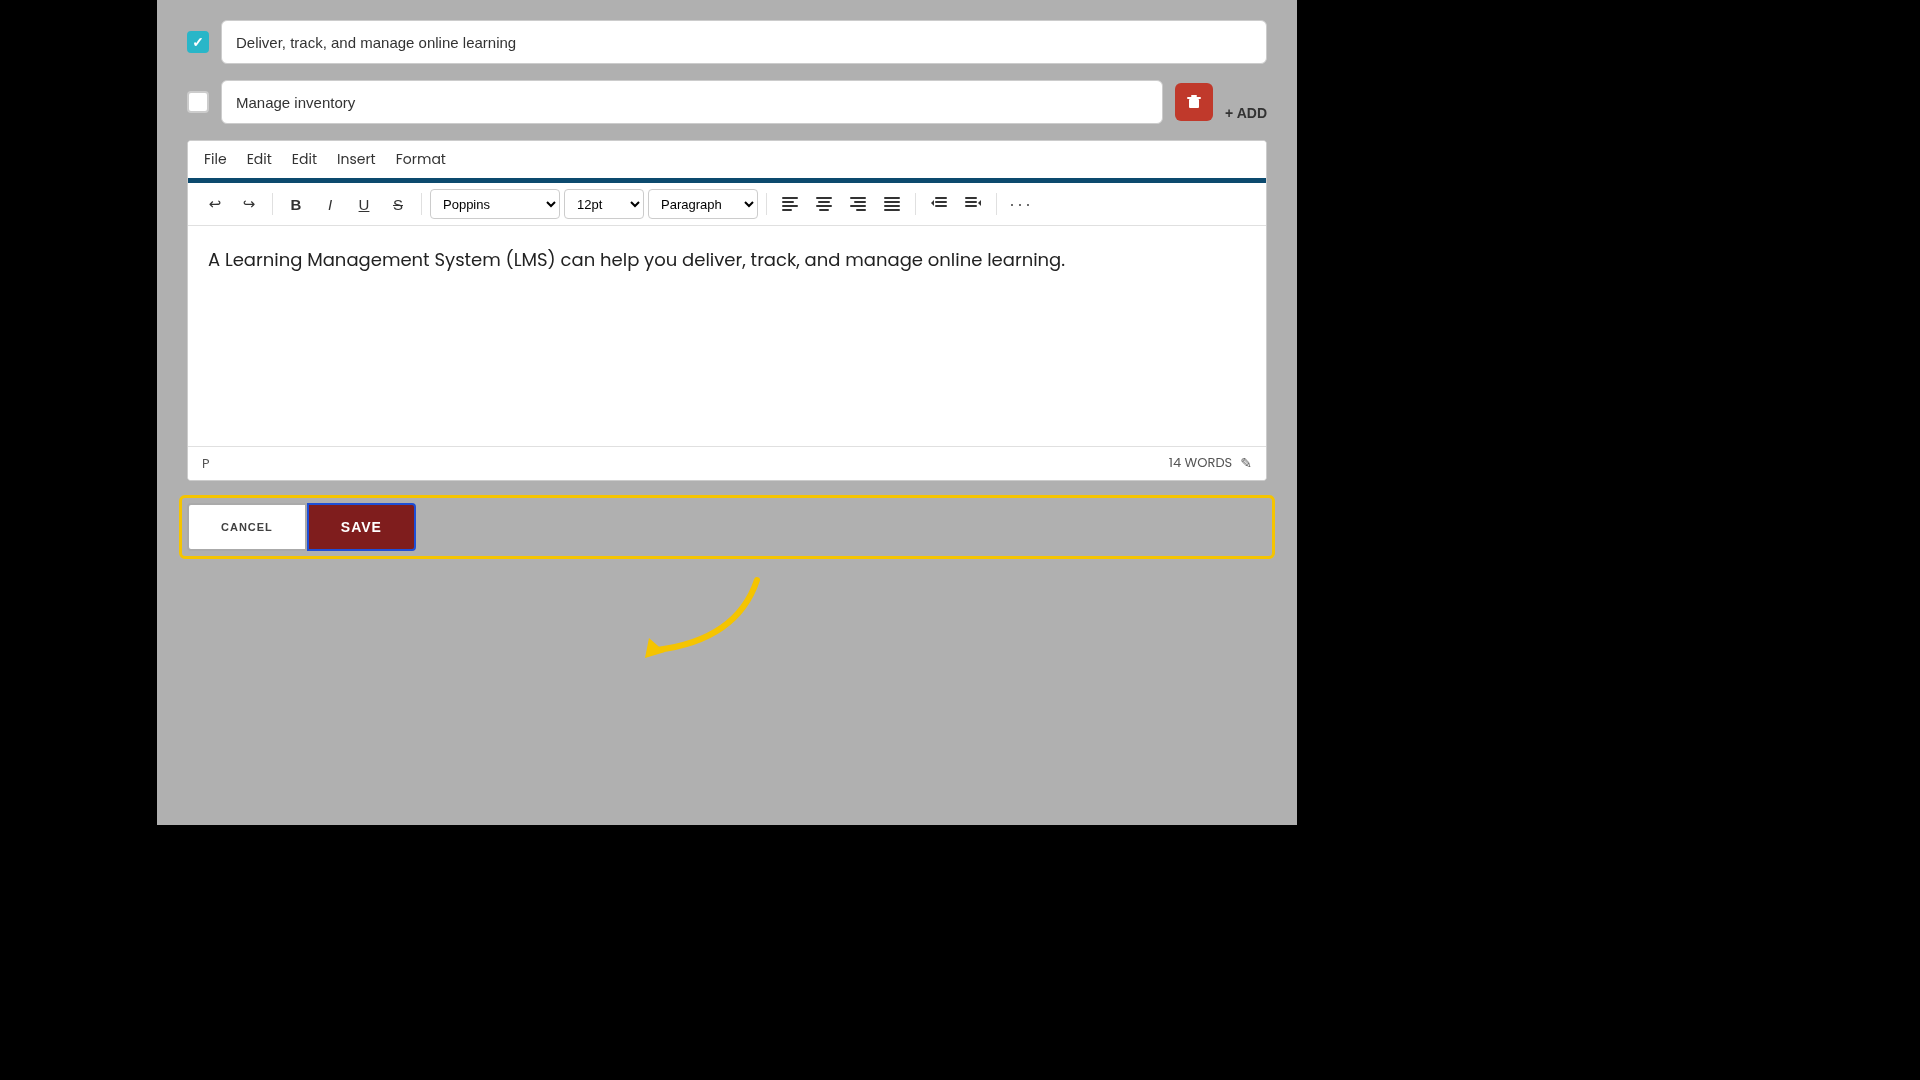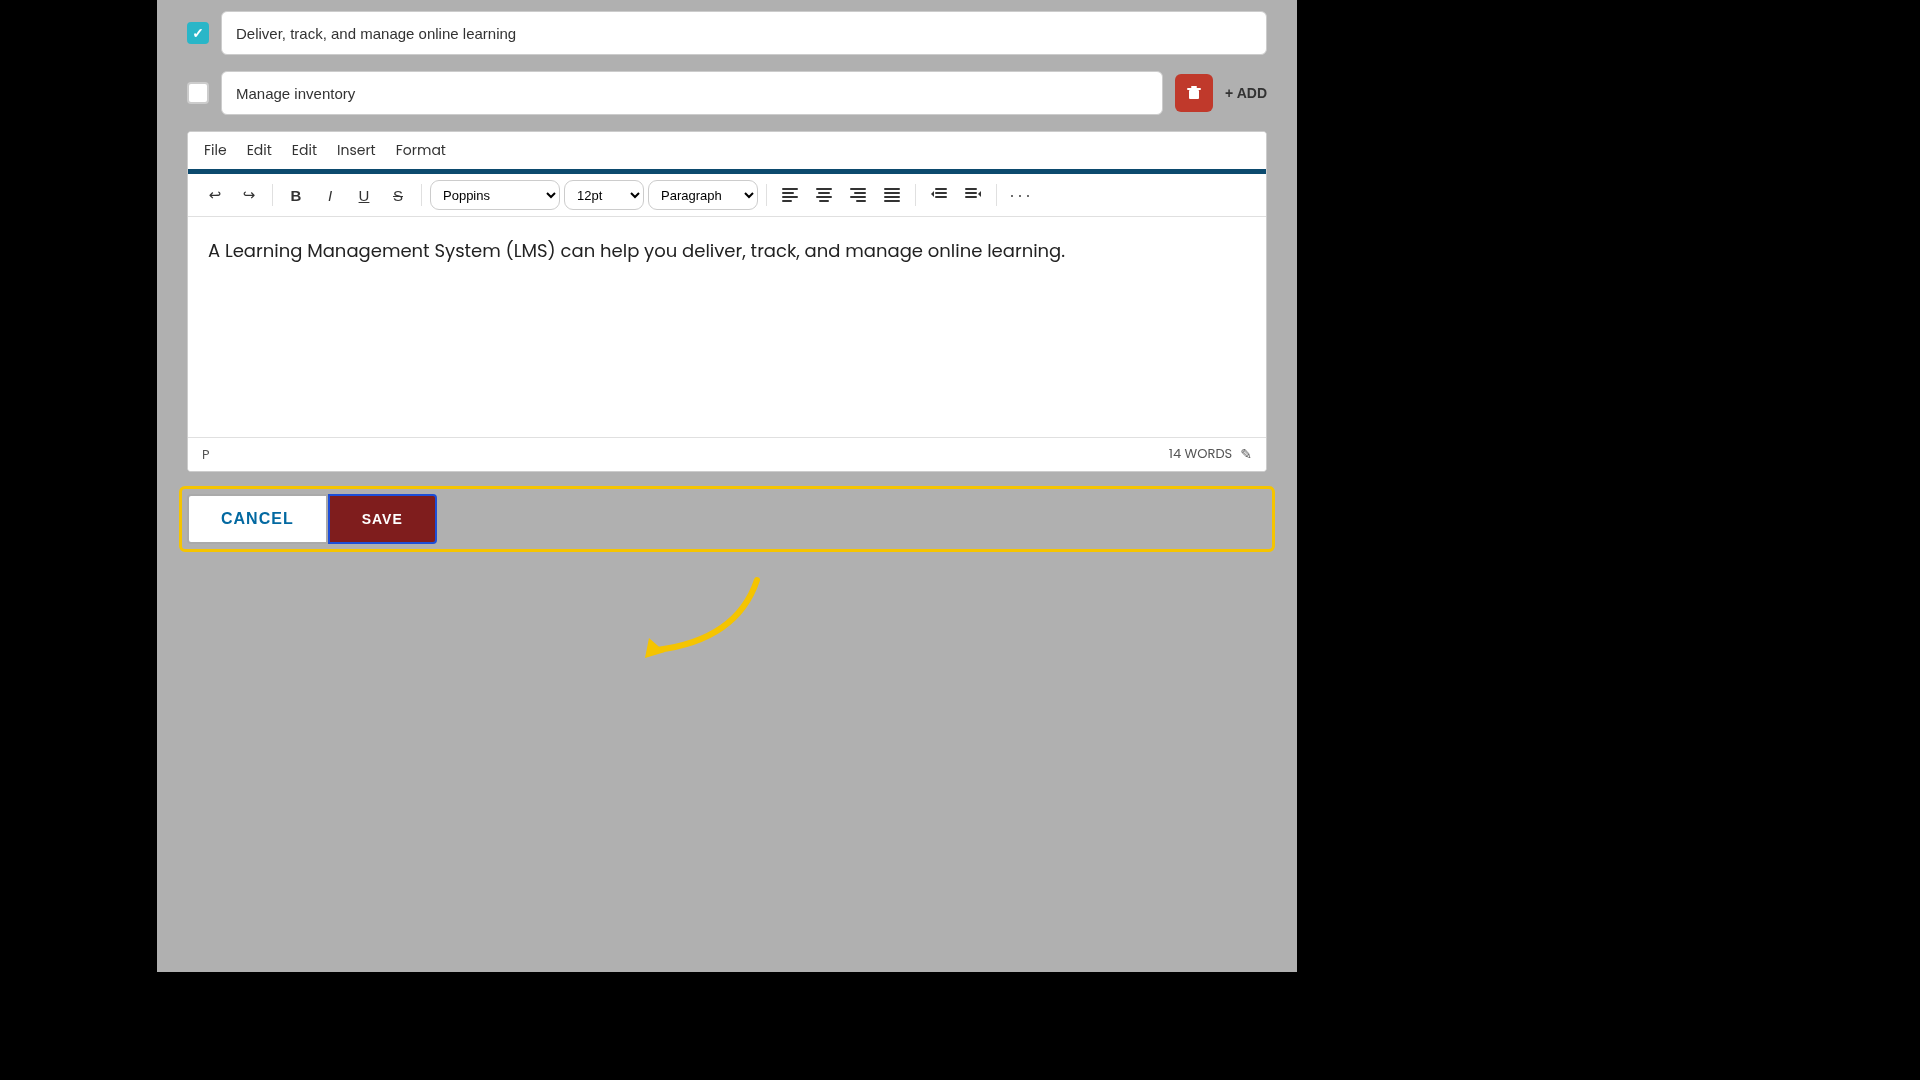--- a/index.html
+++ b/index.html
@@ -11,23 +11,23 @@
       font-family: 'Poppins', Arial, sans-serif;
       overflow: hidden;
       position: relative;
     }
 
     .overlay {
       position: absolute;
       left: 157px;
       top: 0;
       width: 1140px;
-      height: 972px;
+      height: 825px;
       background: #b0b0b0;
-      padding: 11px 30px;
+      padding: 20px 30px;
     }
 
     .checkbox-row {
       display: flex;
       align-items: center;
       gap: 12px;
       margin-bottom: 16px;
     }
 
     .checkbox {
@@ -62,21 +62,21 @@
       border-radius: 6px;
       background: #fff;
       padding: 0 14px;
       font-size: 15px;
       color: #333;
       outline: none;
     }
 
     .add-btn-group {
       display: flex;
-      align-items: center;
+      align-items: flex-end;
       gap: 12px;
     }
 
     .delete-icon-btn {
       width: 38px;
       height: 38px;
       background: #c0392b;
       border-radius: 6px;
       display: flex;
       align-items: center;
@@ -150,21 +150,21 @@
 
     .toolbar-divider {
       width: 1px;
       height: 22px;
       background: #e0e0e0;
       margin: 0 4px;
     }
 
     .toolbar-select {
       border: 1px solid #ccc;
-      border-radius: 9px;
+      border-radius: 4px;
       padding: 3px 8px;
       font-size: 13px;
       background: #fff;
       cursor: pointer;
       height: 30px;
     }
 
     .toolbar-select-font {
       width: 130px;
     }
@@ -208,23 +208,23 @@
       gap: 0;
       margin-top: 22px;
       position: relative;
     }
 
     .btn-cancel {
       padding: 14px 32px;
       background: #fff;
       border: 2px solid #aaa;
       border-radius: 4px 0 0 4px;
-      font-size: 16px;
+      font-size: 11px;
       font-weight: 700;
-      color: #0369a1;
+      color: #404040;
       cursor: pointer;
       letter-spacing: 1px;
     }
 
     .btn-save {
       padding: 14px 32px;
       background: #7f1d1d;
       border: 2px solid #1d4ed8;
       border-radius: 0 4px 4px 0;
       font-size: 14px;

